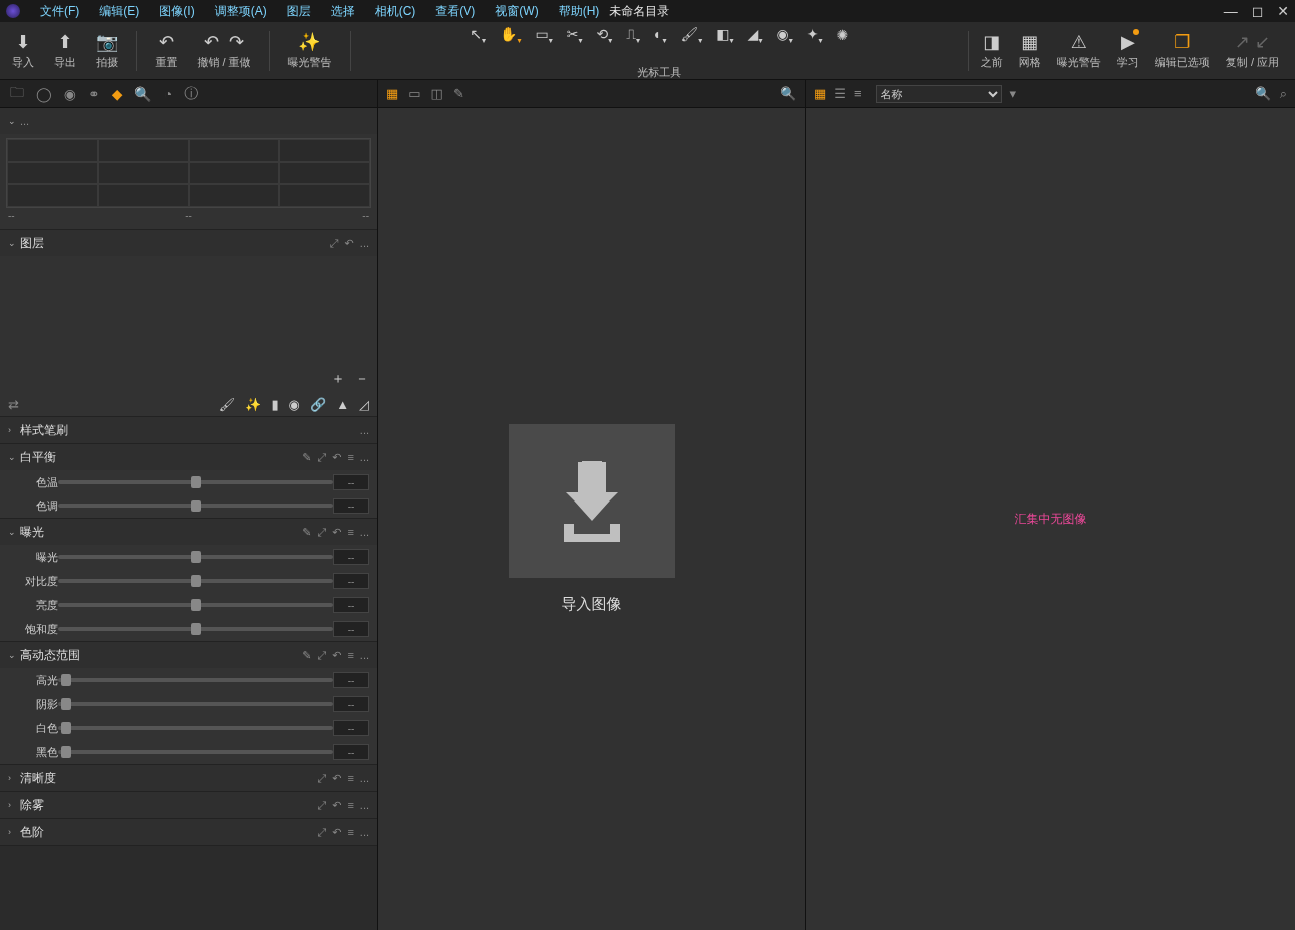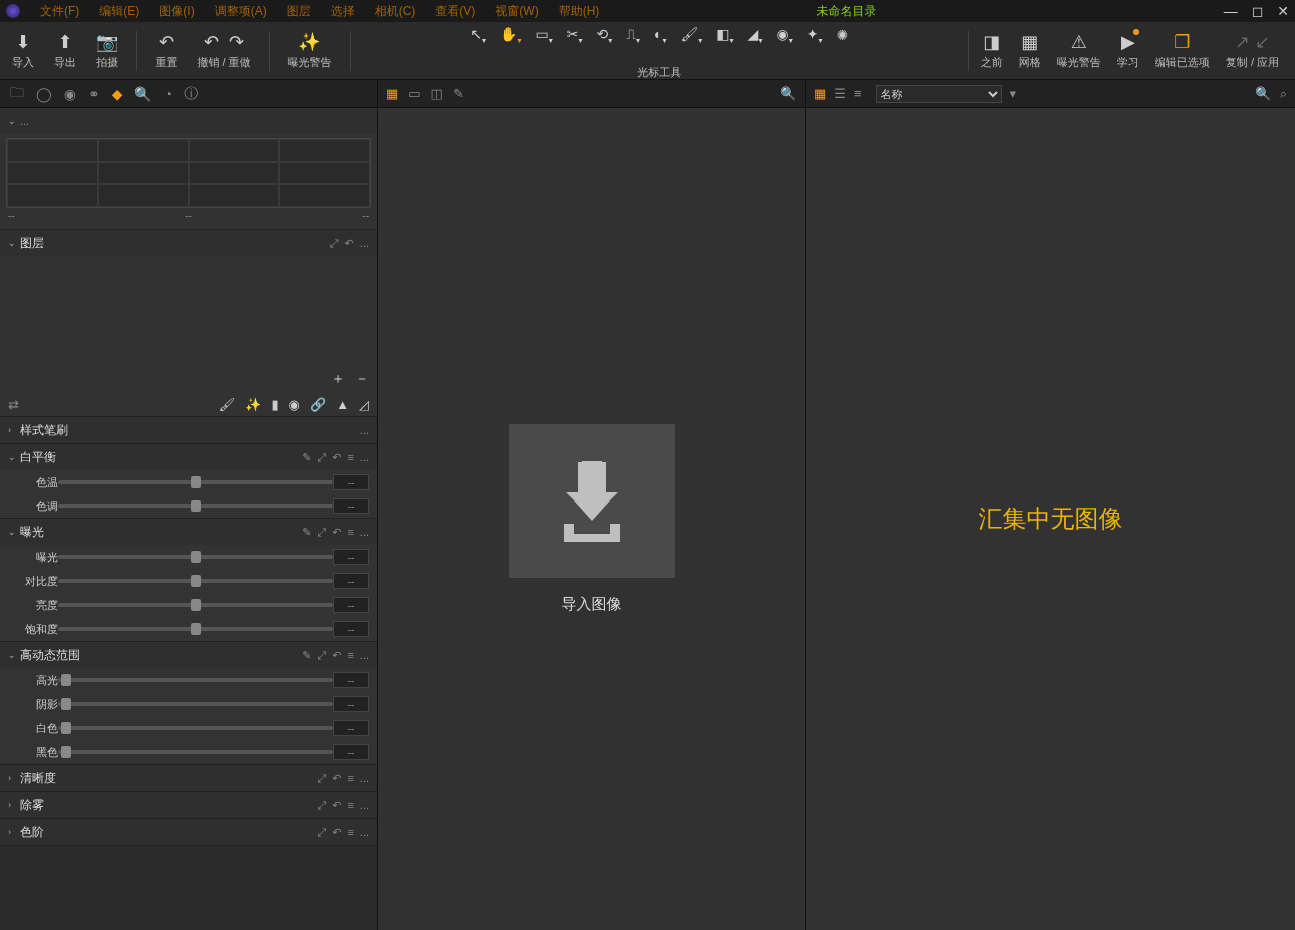--- a/index.html
+++ b/index.html
@@ -1,20 +1,20 @@
 <!DOCTYPE html>
 <html><head>
 <meta charset="utf-8">
 <style>
 * { margin:0; padding:0; box-sizing:border-box; font-family:"Microsoft YaHei",sans-serif; }
 body { background:#2b2b2b; color:#bdbdbd; font-size:12px; width:1295px; height:930px; overflow:hidden; }
 .titlebar { height:22px; background:#1a1a1a; display:flex; align-items:center; padding:0 6px; }
 .titlebar .logo { width:14px; height:14px; border-radius:50%; background:radial-gradient(circle,#6b4fd6,#2a1f5a); margin-right:10px; }
-.menu-item { padding:0 10px; color:#a16207; cursor:pointer; white-space:nowrap; }
-.title-text { flex:1; text-align:center; color:#84cc16; padding-right:140px;}
+.menu-item { padding:0 10px; color:#7dd3fc; cursor:pointer; white-space:nowrap; }
+.title-text { flex:1; color:#e5e5e5; padding-right:140px;}
 .win-btns { display:flex; gap:14px; color:#ccc; font-size:14px;}
 .win-btn { cursor:pointer; }
 .toolbar { height:58px; background:#2b2b2b; display:flex; align-items:center; border-bottom:1px solid #111; }
 .tool-group { display:flex; flex-direction:column; align-items:center; justify-content:center; height:100%; padding:0 6px;}
 .tool-group-row { display:flex; gap:8px; align-items:center; height:34px;}
 .tool-btn { display:flex; flex-direction:column; align-items:center; justify-content:center; padding:2px 6px; cursor:pointer; color:#ccc;}
 .tool-icon { font-size:18px; height:22px; display:flex; align-items:center; justify-content:center;}
 .tool-label { font-size:11px; color:#bbb; margin-top:2px;}
 .vsep { width:1px; height:40px; background:#444; margin:0 6px;}
 .center-tools { flex:1; display:flex; flex-direction:column; align-items:center; justify-content:center;}
@@ -58,21 +58,21 @@
 .center-top .spacer { flex:1;}
 .center-body { flex:1; display:flex; align-items:center; justify-content:center; flex-direction:column;}
 .import-box { width:166px; height:154px; background:#4a4a4a; display:flex; align-items:center; justify-content:center;}
 .import-label { margin-top:17px; color:#ddd; font-size:15px;}
 .right-panel { width:490px; background:#323232; border-left:1px solid #111; display:flex; flex-direction:column;}
 .right-top { height:28px; background:#222; display:flex; align-items:center; padding:0 8px; gap:8px; border-bottom:1px solid #111;}
 .right-top .vicon { color:#888; font-size:13px; cursor:pointer;}
 .right-top .vicon.active { color:#f39c12;}
 .right-top select { width:126px; height:18px; background:#2a2a2a; border:1px solid #444; color:#ccc; font-size:11px; margin-left:6px;}
 .right-top .spacer { flex:1;}
-.right-body { flex:1; display:flex; align-items:center; justify-content:center; color:#eab308; font-size:24px;}
+.right-body { flex:1; display:flex; align-items:center; justify-content:center; color:#ec4899; font-size:12px;}
 svg { display:block;}
 </style>
 </head>
 <body>
 
 <div class="titlebar">
   <div class="logo"></div>
   <div class="menu-item">文件(F)</div>
   <div class="menu-item">编辑(E)</div>
   <div class="menu-item">图像(I)</div>

